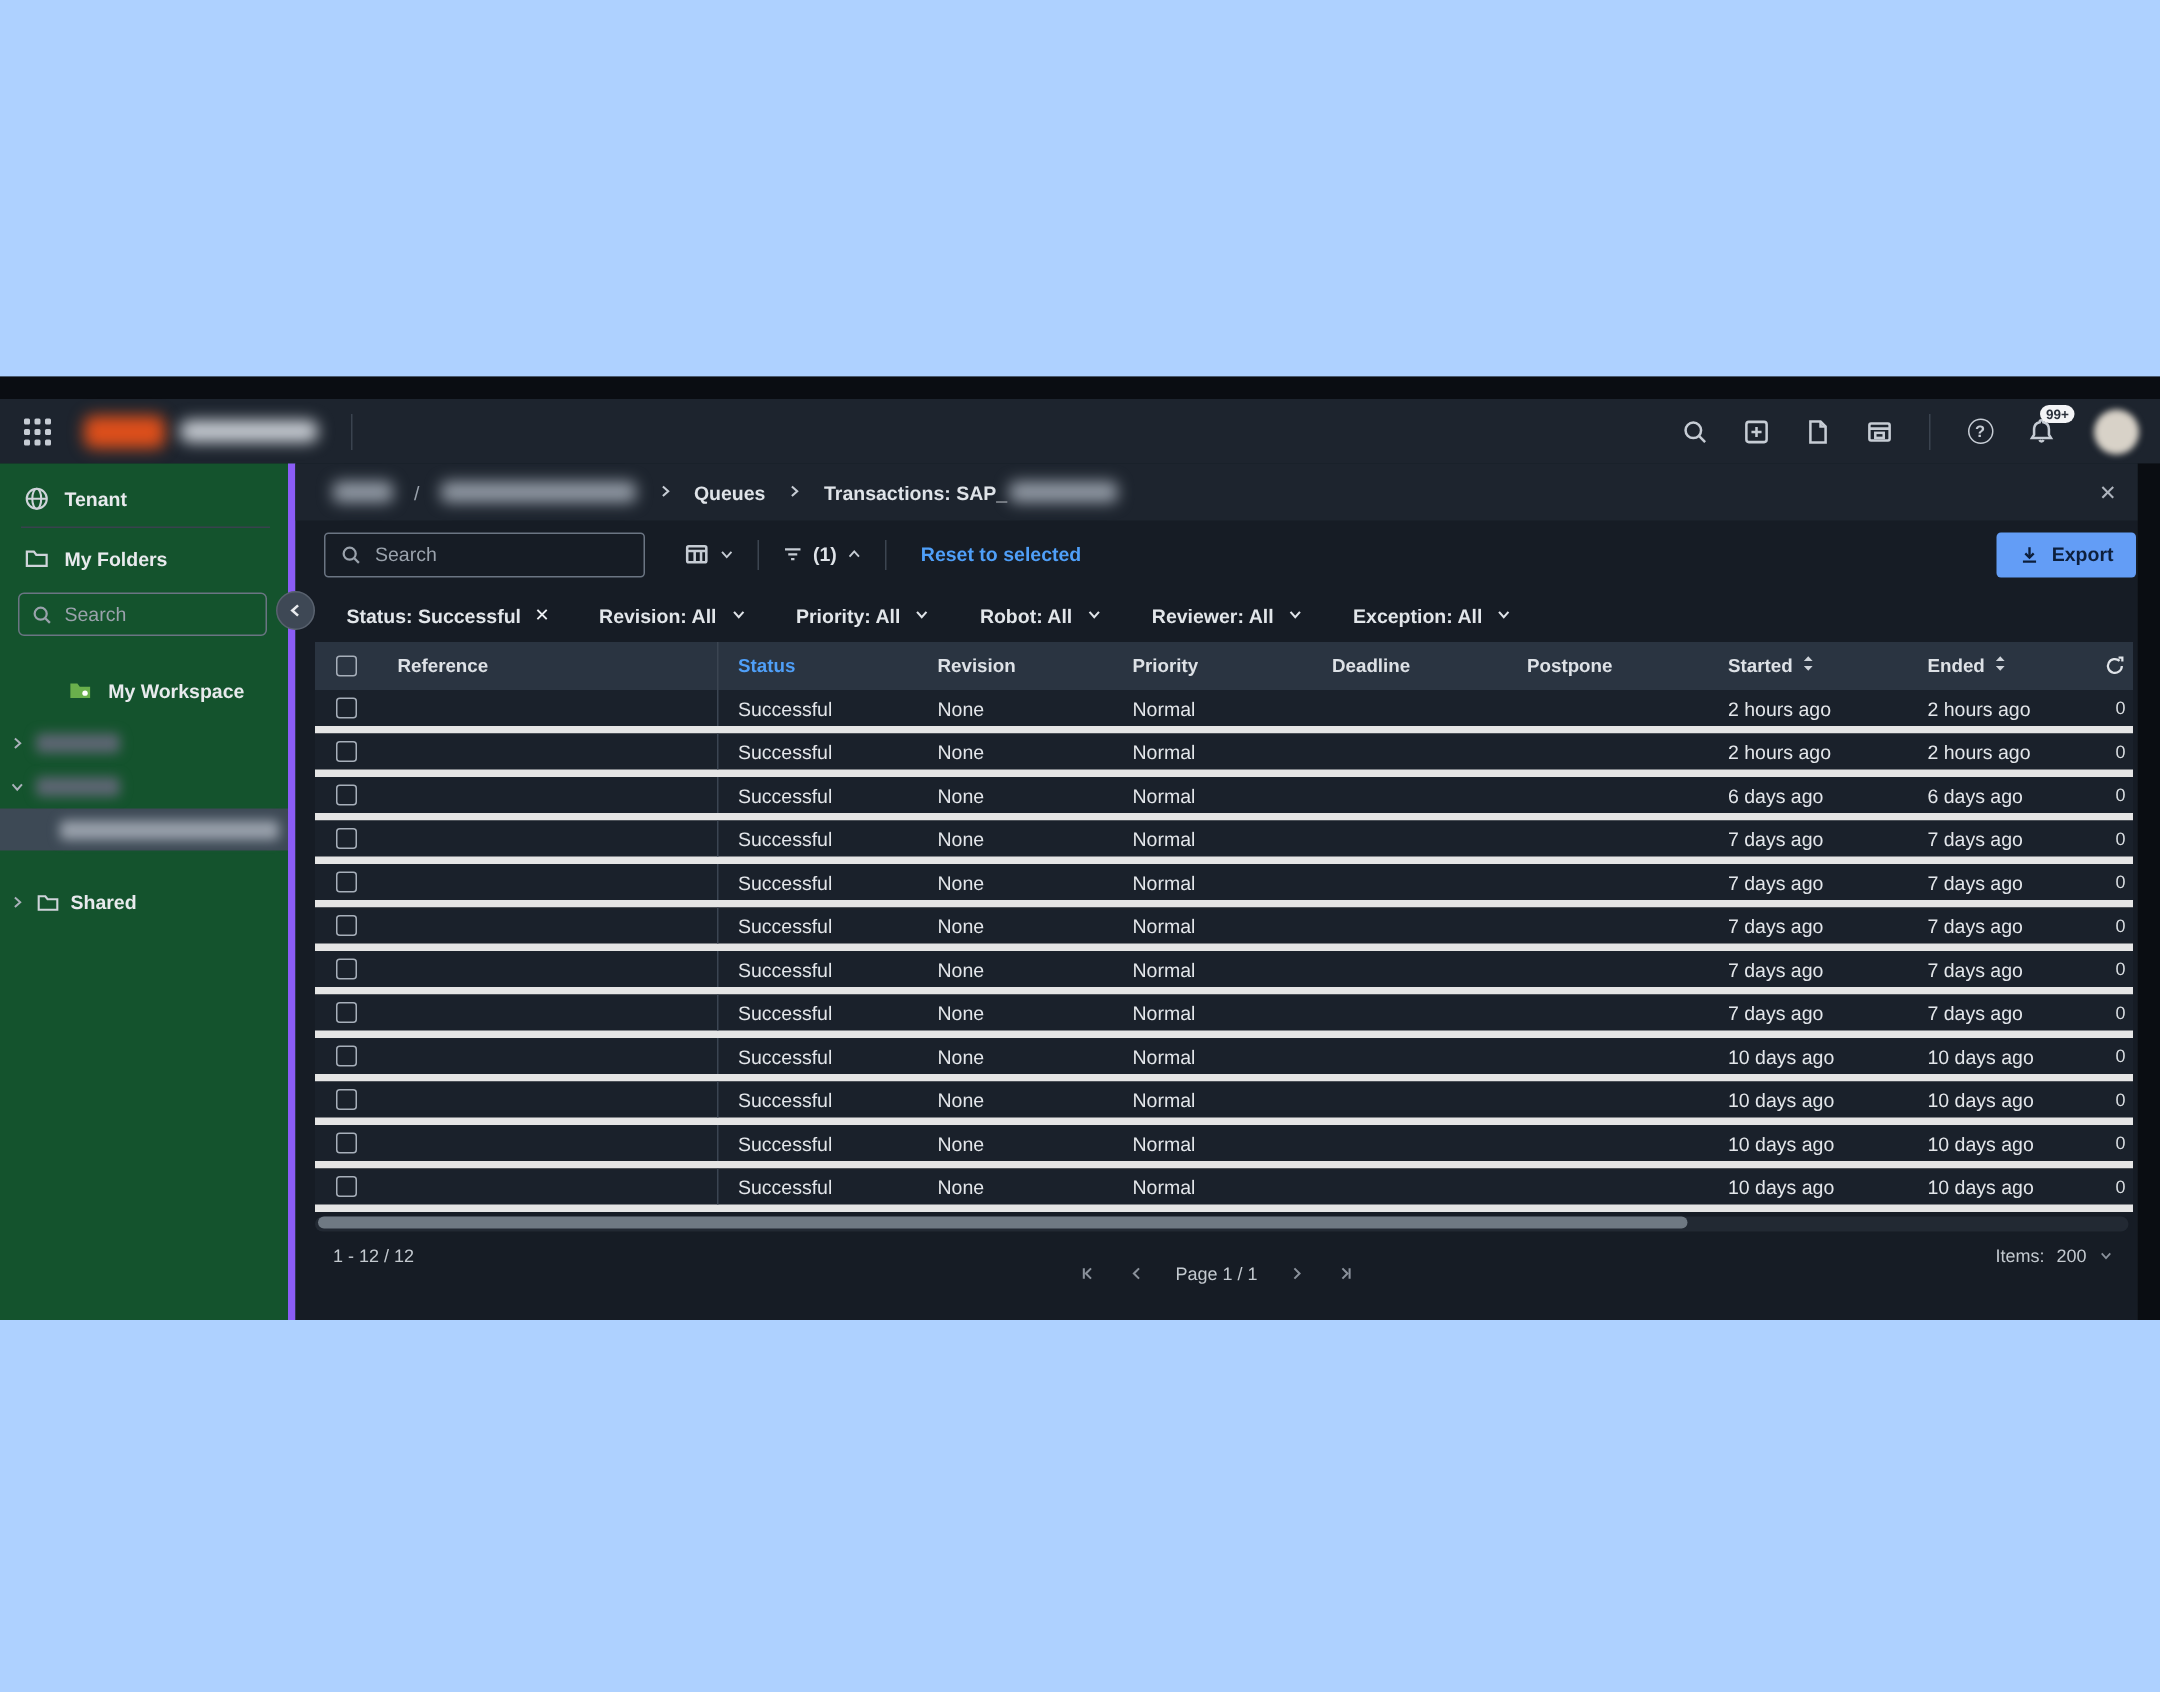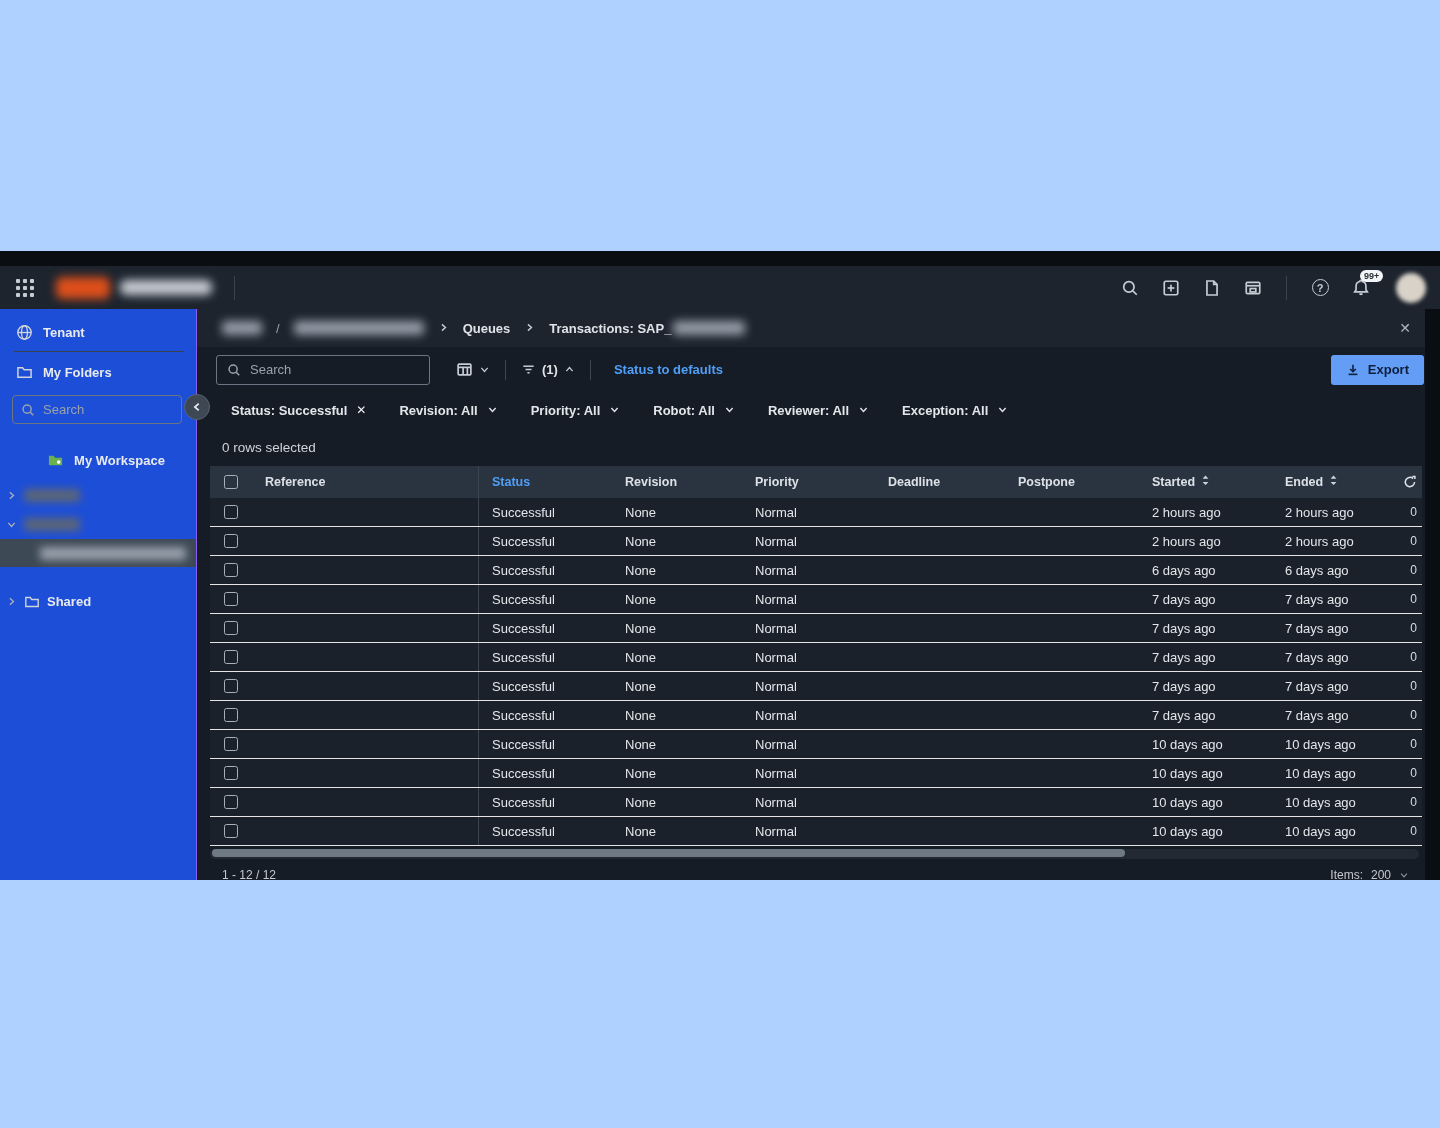--- a/index.html
+++ b/index.html
@@ -19,21 +19,21 @@
   .tb-divider { width:1px; height:24px; background:#3a434f; margin:0 0 0 22px; }
   .tb-right { margin-left:auto; display:flex; align-items:center; gap:21px; }
   .tb-icon { width:20px; height:20px; display:flex; align-items:center; justify-content:center; cursor:pointer; position:relative; }
   .tb-icon svg { stroke:#c6ccd4; fill:none; stroke-width:1.5; }
   .help-circle { width:17px; height:17px; border:1.6px solid #c6ccd4; border-radius:50%; color:#c6ccd4; font-size:11px; font-weight:700; display:flex; align-items:center; justify-content:center; }
   .badge { position:absolute; top:-8px; left:9px; background:#f3f4f6; color:#2a313b; font-size:9px; font-weight:700; padding:1px 4px; border-radius:8px; line-height:10px; }
   .avatar { width:30px; height:30px; border-radius:50%; background:#d8d2c8; filter:blur(2px); margin-left:4px; }
 
   
   .body { position:relative; display:flex; height:571px; }
-  .sidebar { width:197px; background:#1d4ed8; border-right:1px solid #8b5cf6; position:relative; flex:none; }
+  .sidebar { width:197px; background:#14532d; border-right:5px solid #8b5cf6; position:relative; flex:none; }
   .side-item { display:flex; align-items:center; gap:10px; padding-left:16px; height:30px; color:#e8eaed; font-size:13px; font-weight:700; cursor:pointer; }
   .side-item svg { flex:none; }
   .side-divider { height:1px; background:#39424e; margin:4px 12px 5px 14px; }
   .side-search { margin:8px 14px 0 12px; height:29px; border:1px solid #6b7583; border-radius:4px; display:flex; align-items:center; gap:8px; padding:0 8px; }
   .side-search input { background:transparent; border:none; outline:none; color:#cfd4da; font-size:13px; width:110px; font-family:inherit; }
   .side-search input::placeholder { color:#9aa2ac; }
   .workspace { margin-top:21px; font-weight:700;justify-content:center; }
   .tree-item { display:flex; align-items:center; gap:7px; padding-left:6px; height:29px; cursor:pointer; }
   .tree-item .tblob { height:13px; background:#5d6673; filter:blur(4px); border-radius:3px; }
   .tree-selected { background:#3d4955; padding-left:40px; height:28px; }
@@ -70,21 +70,21 @@
 
   .selection { height:38px; display:flex; align-items:center; padding-left:25px; color:#cfd4da; font-size:13.5px; }
 
   
   .table { margin-left:13px; width:1212px; }
   .gridrow { display:grid; grid-template-columns:42px 226px 134px 130px 133px 130px 134px 133px 118px 32px; align-items:center; }
   .thead { height:32px; background:#2a3441; color:#dde1e6; font-size:12.5px; font-weight:700; }
   .th, .td { padding-left:13px; display:flex; align-items:center; gap:5px; min-width:0; }
   .th-accent { color:#4f9ff8; }
   .col-status { border-left:1px solid #3b4552; height:100%; }
-  .tr { height:29px; border-bottom:1px solid #e5e5e5; color:#e3e6ea; font-size:13px; background:#1a212b; }
+  .tr { height:29px; border-bottom:5px solid #e5e5e5; color:#e3e6ea; font-size:13px; background:#1a212b; }
   .cell-cb, .head-cb { justify-content:center; padding-left:0; }
   .checkbox { width:14px; height:14px; border:1.6px solid #a7afba; border-radius:2.5px; background:transparent; cursor:pointer; }
   .td-extra, .th-extra { justify-content:flex-end; padding-right:5px; padding-left:0; color:#d8dce0; font-size:12px; }
   .sort-ic { fill:#cfd4da; }
   .refresh-ic { stroke:#dfe3e8; fill:none; stroke-width:1.7; cursor:pointer; }
 
   
   .hscroll { margin:3px 0 0 13px; width:1209px; height:10px; background:#222933; border-radius:5px; }
   .hscroll .thumb { width:913px; height:8px; margin:1px 0 0 2px; background:#6f7983; border-radius:4px; cursor:pointer; }
   .pagination { margin-top:7px; height:36px; display:flex; align-items:flex-start; padding:2px 16px 0 25px; color:#c3c9cf; font-size:12px; position:relative; }
@@ -263,21 +263,21 @@
               <line x1="2.5" y1="4.5" x2="13.5" y2="4.5"></line>
               <line x1="4.8" y1="8" x2="11.2" y2="8"></line>
               <line x1="6.8" y1="11.5" x2="9.2" y2="11.5"></line>
             </svg>
           <span class="filter-count">(1)</span>
           <svg width="11" height="11" viewBox="0 0 14 14">
               <polyline points="3,9 7,4.5 11,9"></polyline>
             </svg>
         </div>
         <div class="v-div"></div>
-        <span class="reset-link">Status to defaults</span>
+        <span class="reset-link">Reset to selected</span>
         <button class="export-btn">
           <svg width="14" height="14" viewBox="0 0 16 16">
               <line x1="8" y1="2" x2="8" y2="9.5"></line>
               <polyline points="4.8,6.8 8,10 11.2,6.8"></polyline>
               <line x1="3" y1="13" x2="13" y2="13"></line>
             </svg>
           <span>Export</span>
         </button>
       </div>
 
@@ -311,21 +311,20 @@
               </svg></span>
           </div>
           <div class="chip">
             <span>Exception: All</span>
             <span><svg width="11" height="11" viewBox="0 0 14 14">
                 <polyline points="3,5 7,9.5 11,5" fill="none" stroke="#dfe3e8" stroke-width="1.8"></polyline>
               </svg></span>
           </div>
         </div>
 
-      <div class="selection">0 rows selected</div>
 
       <div class="table">
         <div class="gridrow thead" id="thead">
             <div class="th head-cb">
               <span class="checkbox"></span>
             </div>
             <div class="th">
               <span>Reference</span>
             </div>
             <div class="th th-accent col-status">

